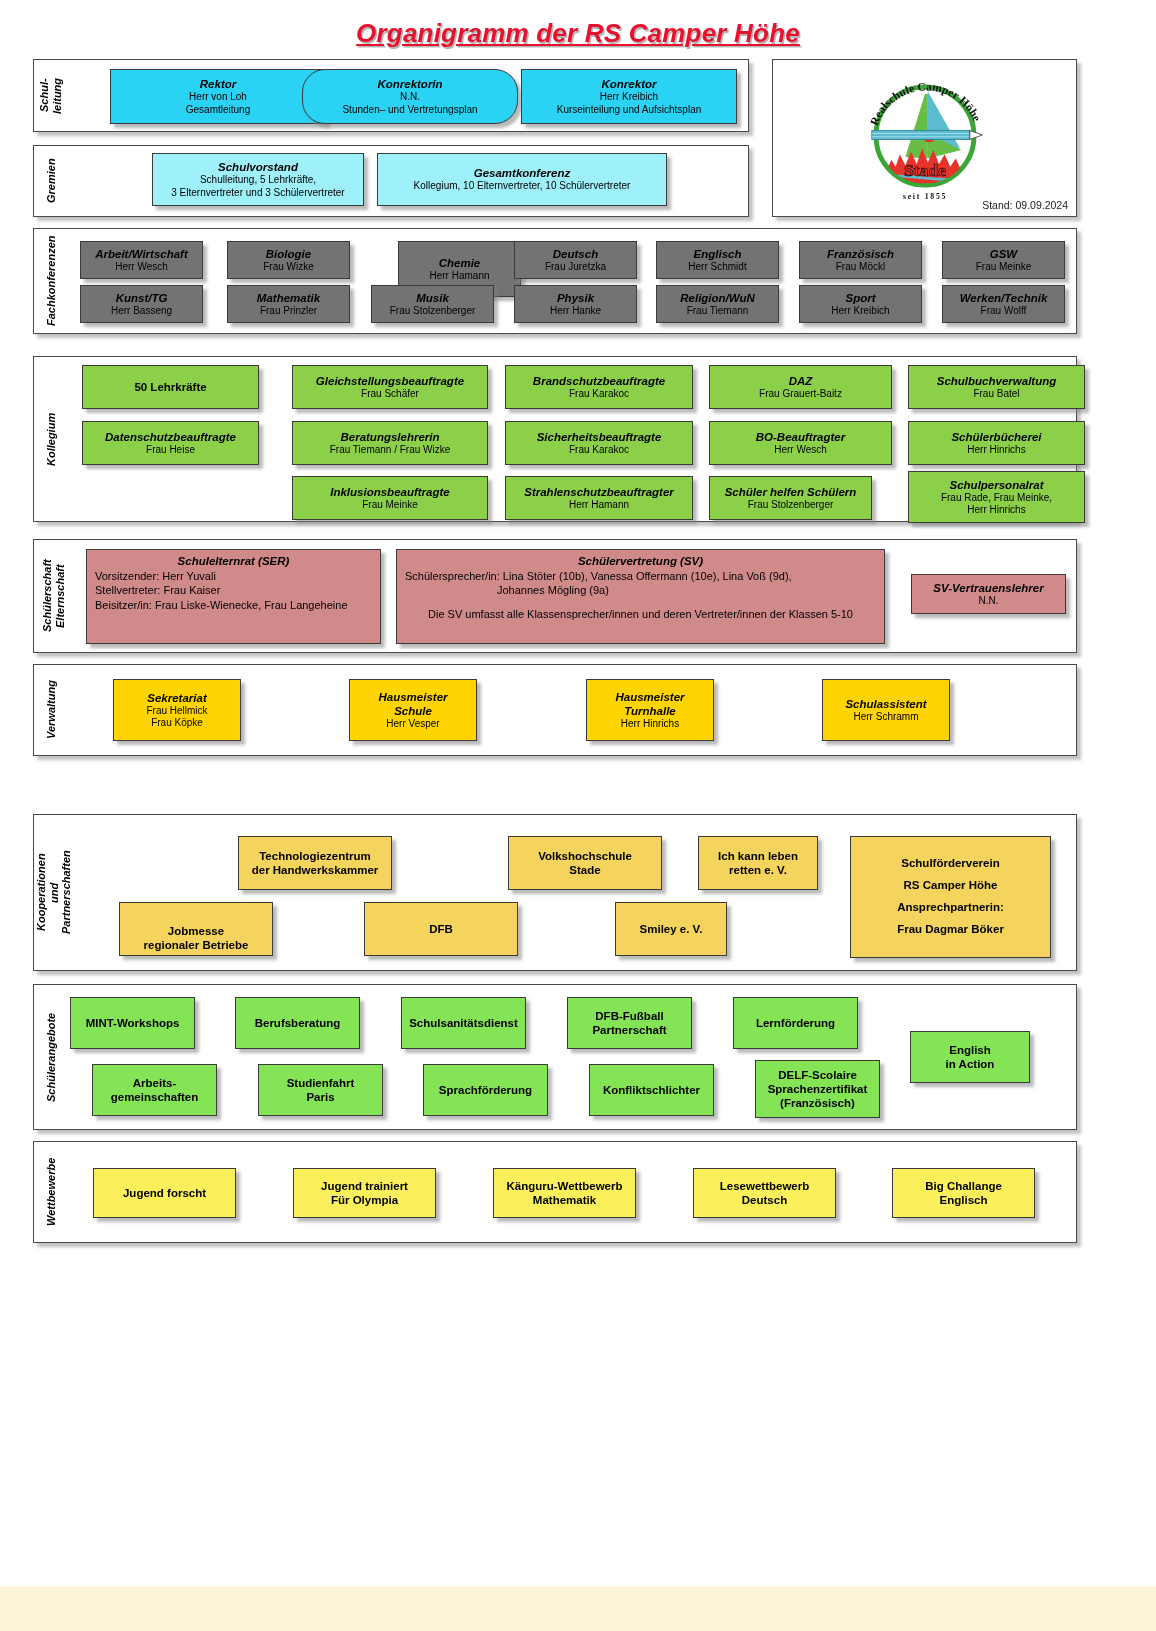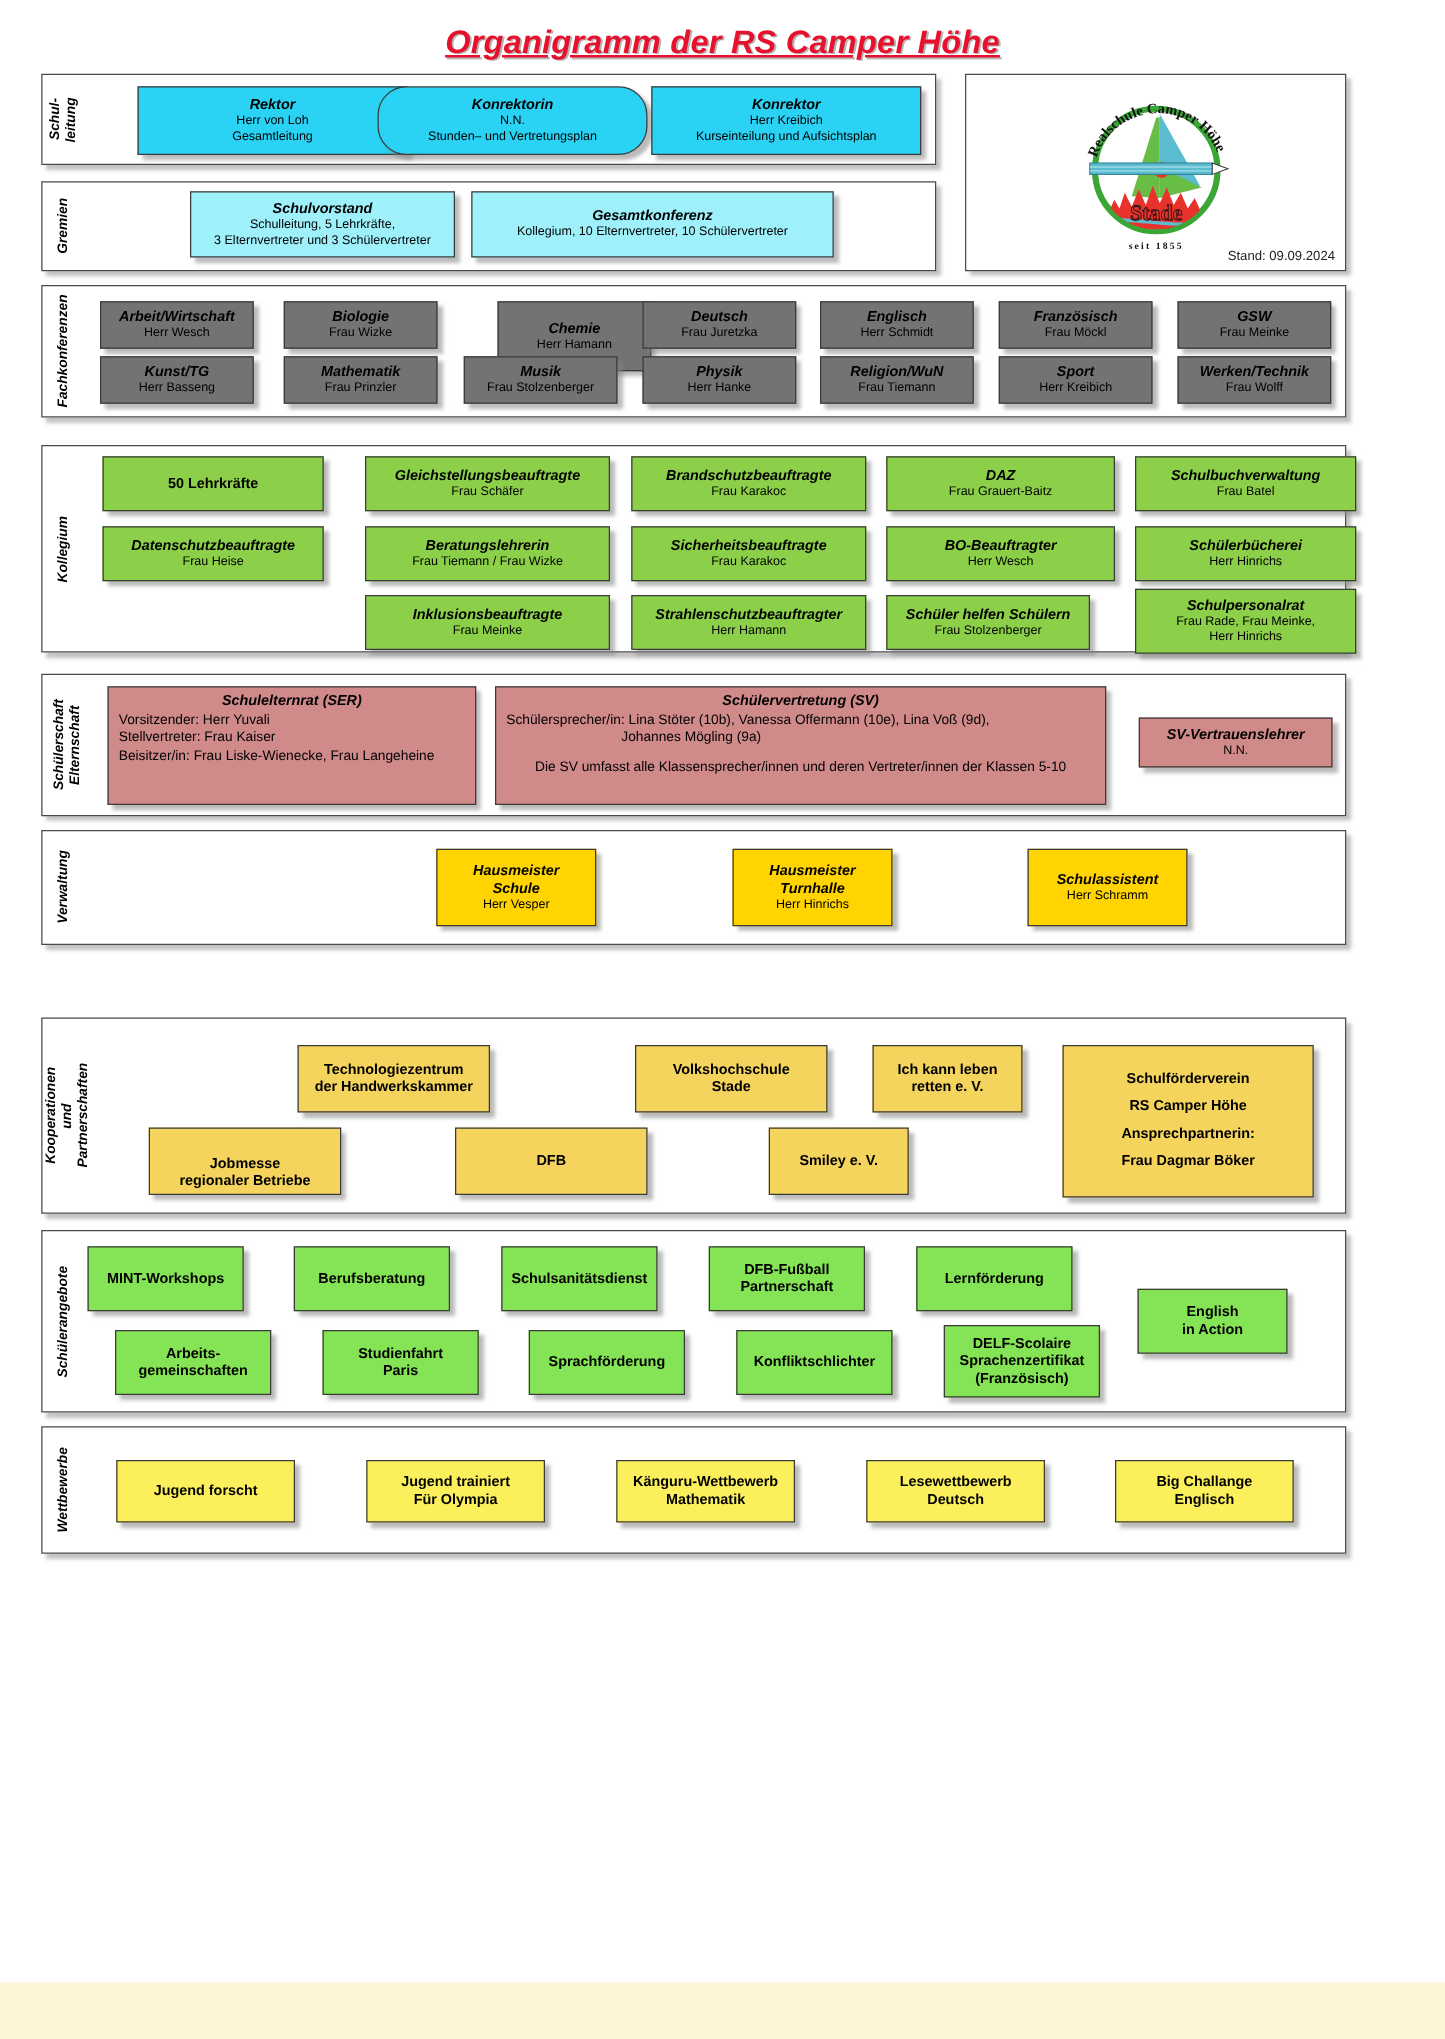--- a/index.html
+++ b/index.html
@@ -333,20 +333,25 @@
 
     <div class="box rd" style="left:877px;top:34px;width:155px;height:40px;">
       <div class="hd">SV-Vertrauenslehrer</div>
       <div class="sub">N.N.</div>
     </div>
   </div>
 
   <div class="section" style="left:33px;top:664px;width:1044px;height:92px;">
     <div class="side-label">Verwaltung</div>
 
+    <div class="box yl" style="left:79px;top:14px;width:128px;height:62px;">
+      <div class="hd">Sekretariat</div>
+      <div class="sub">Frau Hellmick</div>
+      <div class="sub">Frau Köpke</div>
+      </div>
     <div class="box yl" style="left:315px;top:14px;width:128px;height:62px;">
       <div class="hd" style="white-space:pre-line;">Hausmeister
 Schule</div>
       <div class="sub">Herr Vesper</div>
       </div>
     <div class="box yl" style="left:552px;top:14px;width:128px;height:62px;">
       <div class="hd" style="white-space:pre-line;">Hausmeister
 Turnhalle</div>
       <div class="sub">Herr  Hinrichs</div>
       </div>

